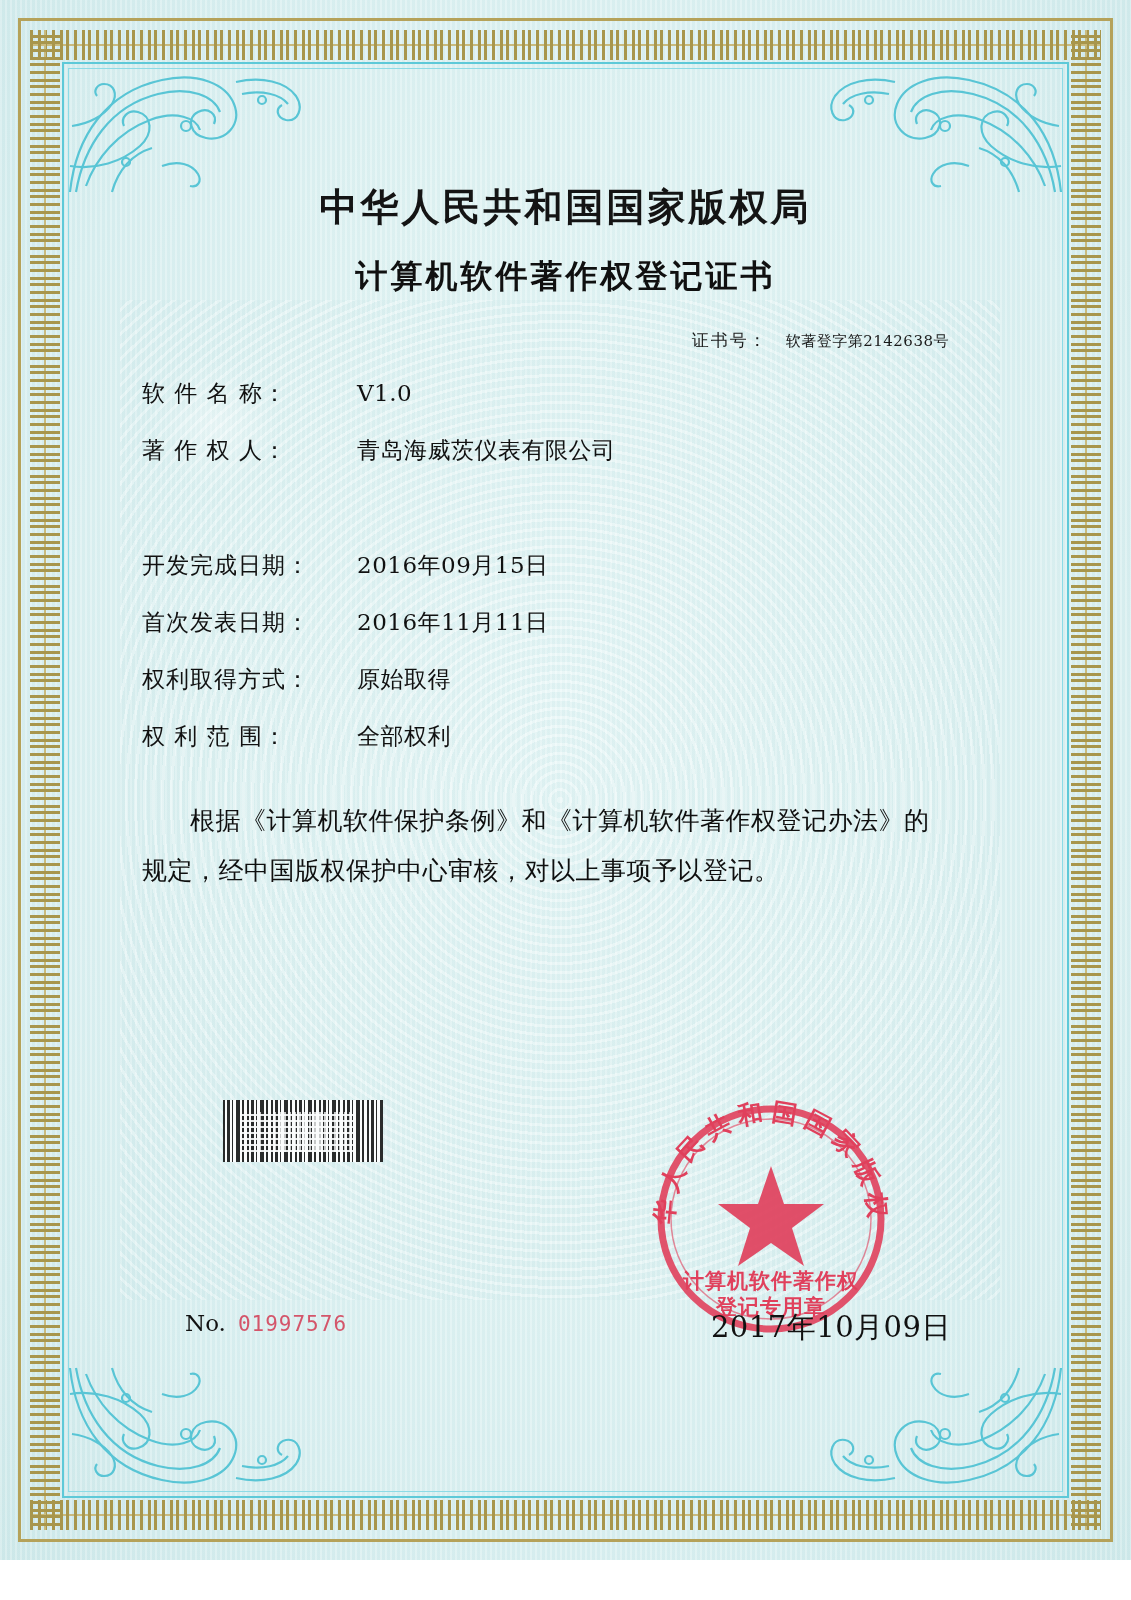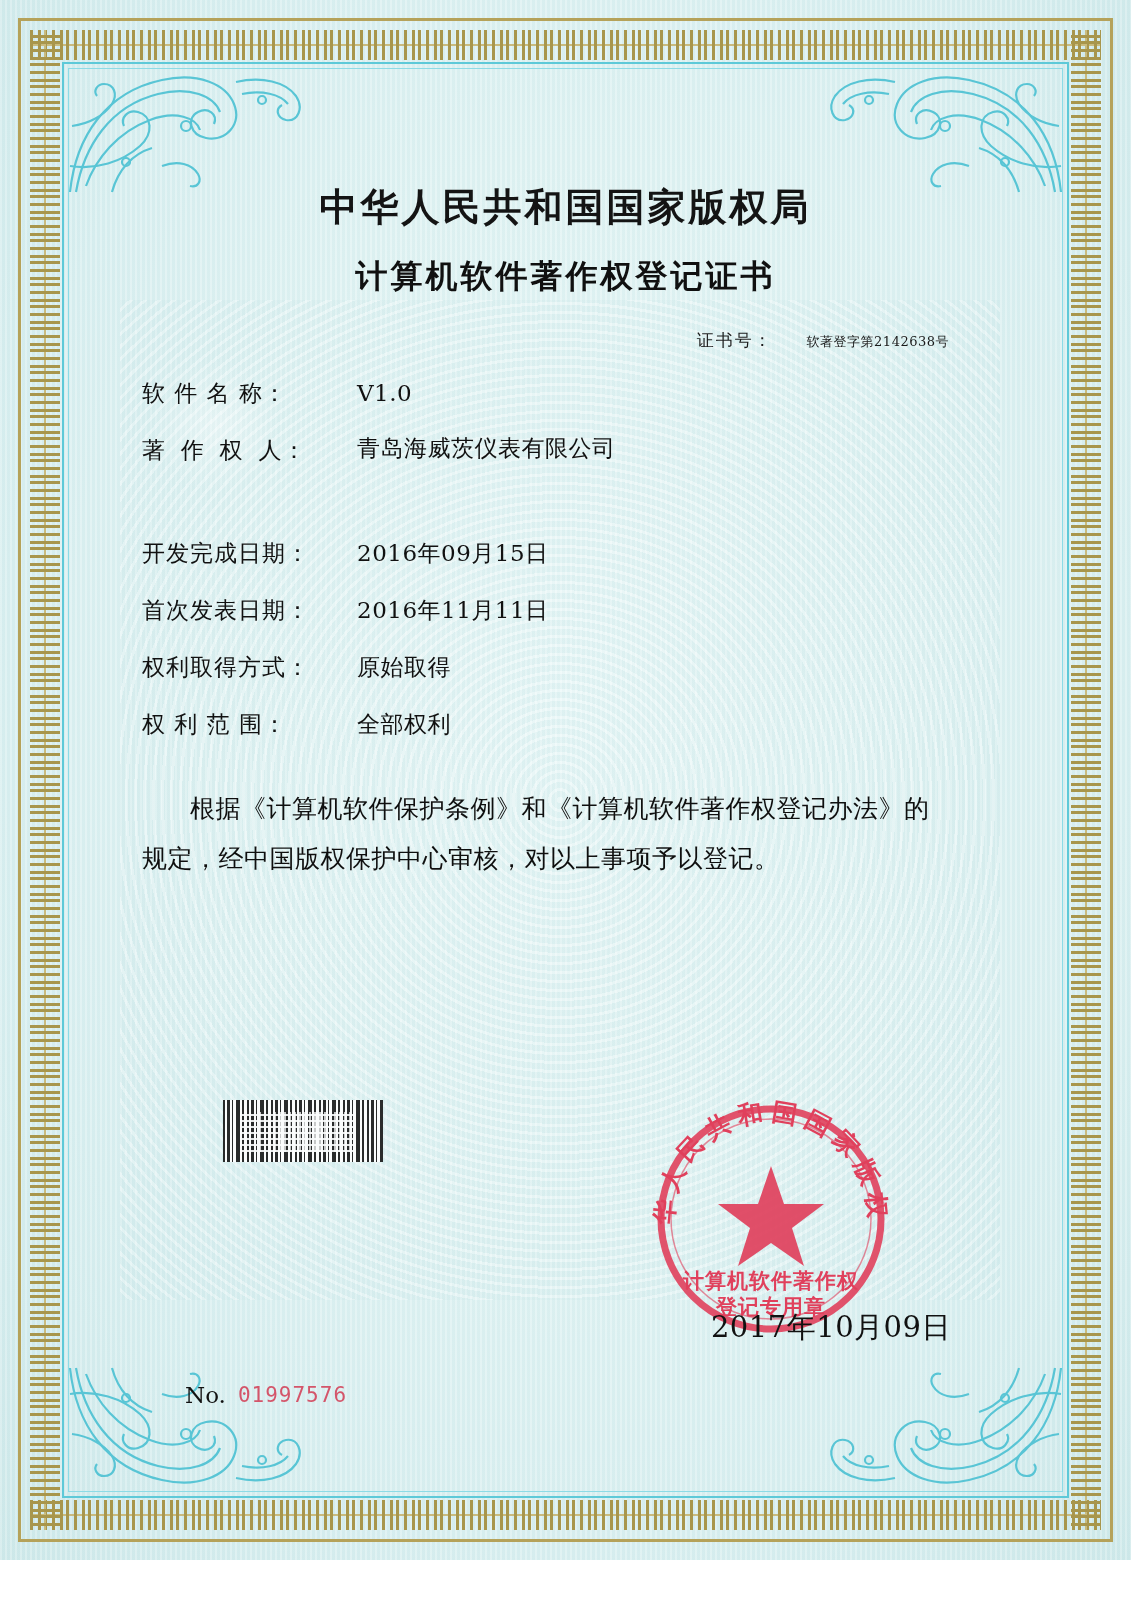--- a/index.html
+++ b/index.html
@@ -157,21 +157,21 @@
   .cert-no {
     text-align: right;
     margin-top: 30px;
     padding-right: 82px;
     font-size: 17px;
     color: #1a1a1a;
     font-family: "DejaVu Serif", "Liberation Serif", serif;
     letter-spacing: 0.5px;
   }
   .cert-no .lbl { letter-spacing: 2px; }
-  .cert-no .val { margin-left: 28px; font-size: 13px; }
+  .cert-no .val { margin-left: 12px; font-size: 15px; }
 
   .fields {
     margin-top: 26px;
     padding-left: 42px;
   }
   .field {
     display: flex;
     align-items: flex-start;
     margin-bottom: 26px;
     font-family: "DejaVu Serif", "Liberation Serif", serif;
@@ -237,26 +237,26 @@
     top: 1088px;
     width: 262px;
     height: 262px;
   }
   .seal svg { width: 100%; height: 100%; }
 
   
   .footer-no {
     position: absolute;
     left: 185px;
-    top: 1382px;
+    top: 1310px;
     font-family: "DejaVu Serif", "Liberation Serif", serif;
     font-size: 23px;
     color: #111;
     display: flex;
-    align-items: center;
+    align-items: flex-end;
   }
   .footer-no .num {
     color: #d4556a;
     font-family: "DejaVu Sans Mono", monospace;
     font-size: 21px;
     margin-left: 12px;
     letter-spacing: 1px;
   }
   .footer-date {
     position: absolute;
@@ -372,21 +372,21 @@
 
     <div class="fields">
 
       <div class="field">
         <div class="label">软 件 名 称：</div>
         <div class="value">
           <span class="v2">V1.0</span>
         </div>
       </div>
 
-      <div class="field" style="margin-bottom:38px;font-family:Liberation Mono, monospace;">
+      <div class="field" style="margin-bottom:50px;">
         <div class="label">著 作 权 人：</div>
         <div class="value">青岛海威茨仪表有限公司</div>
       </div>
 
       <div class="gap-big"></div>
 
       <div class="field">
         <div class="label">开发完成日期：</div>
         <div class="value">2016年09月15日</div>
       </div>

